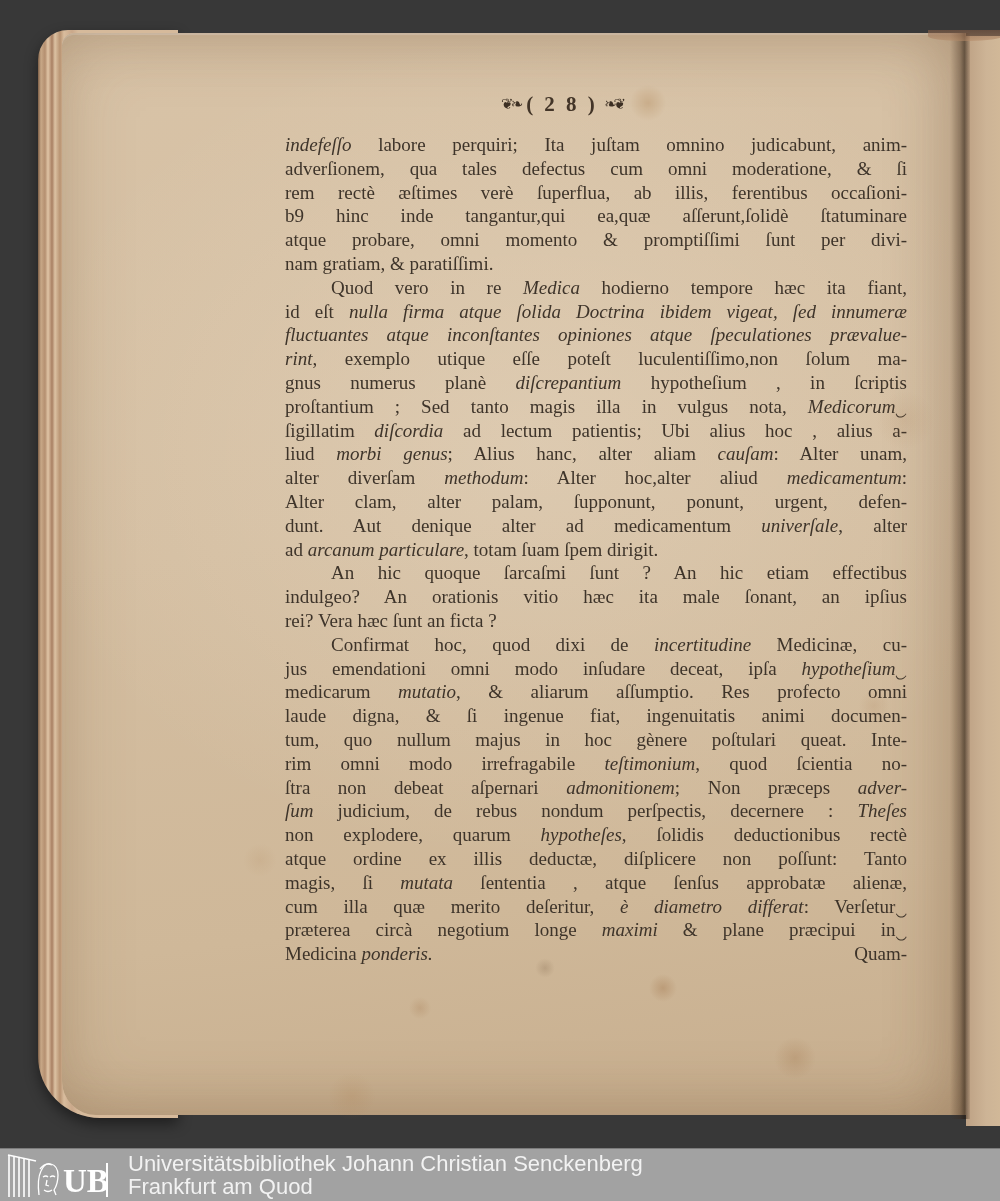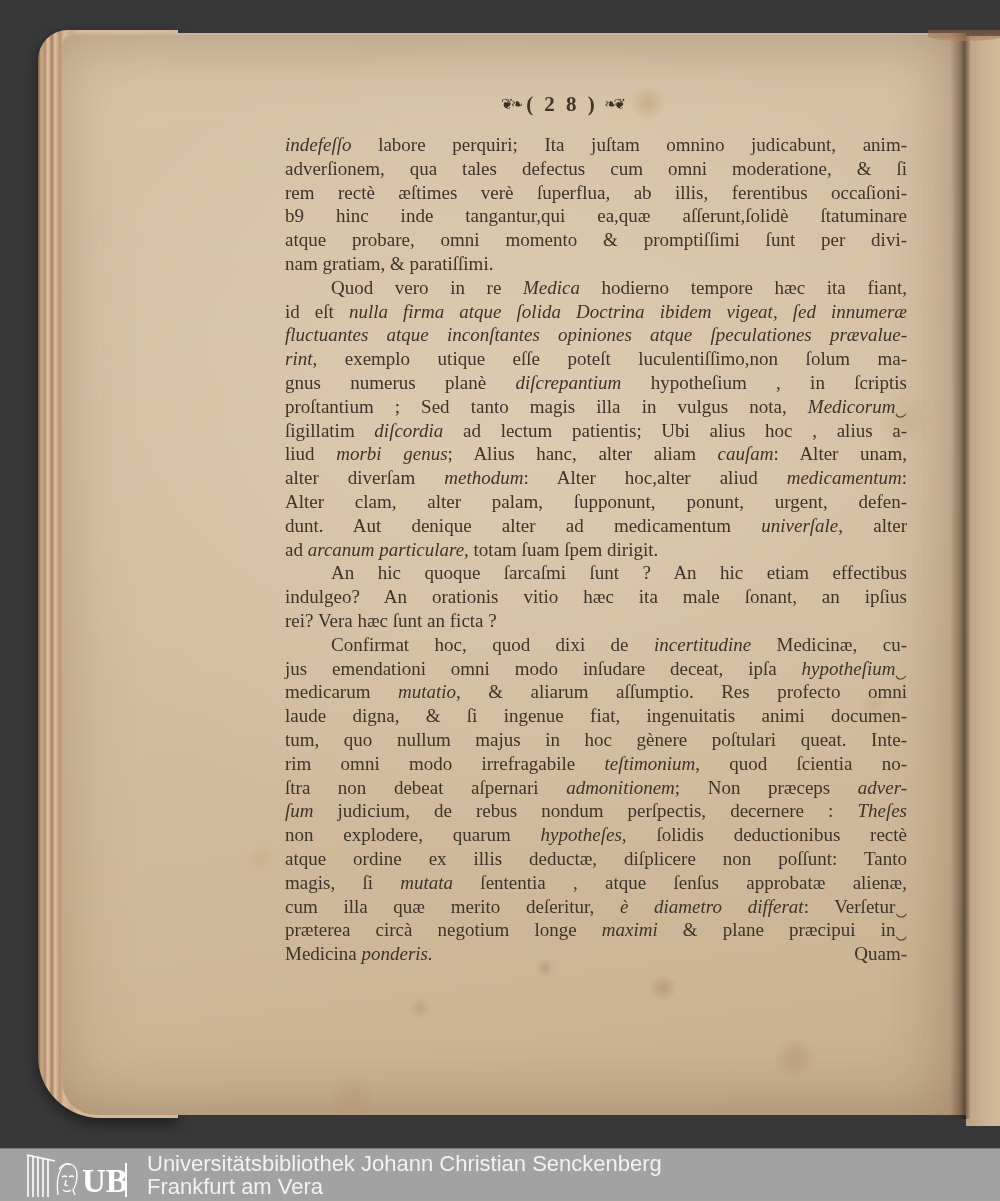--- a/index.html
+++ b/index.html
@@ -76,21 +76,20 @@
   .it{font-style:italic;}
   .catchword{
     position:absolute;right:0;bottom:0;line-height:23.8px;font-size:19px;color:#3e342a;
   }
   
   .footer{
     position:absolute;left:0;top:1148px;width:1000px;height:53px;
     background:#a2a2a2;border-top:1px solid #7c7c7c;box-sizing:border-box;
     display:flex;align-items:center;
     font-family:"Liberation Sans","DejaVu Sans",sans-serif;
-    padding-left:19px;
   }
   .footer-logo{margin-left:6px;flex:0 0 auto;}
   .footer-text{
     margin-left:18px;color:#f2f2f2;font-size:22px;line-height:23px;
   }
 </style>
 </head>
 <body>
 
 <div class="scan">
@@ -163,15 +162,15 @@
       <path d="M34,18 q5,-7 12,-4"></path>
       <path d="M37,26 q3,-2 5,0 M44,26 q3,-2 5,0"></path>
       <path d="M41,29 l-1,5 l3,1"></path>
       <path d="M38,39 q4,3 8,0"></path>
     </g>
     <text x="57" y="41" font-family="Liberation Serif, DejaVu Serif, serif" font-size="33" font-weight="bold" fill="#ffffff">UB</text>
     <rect x="100" y="12" width="2" height="34" fill="#ffffff"></rect>
   </svg>
   <div class="footer-text">
     <div>Universitätsbibliothek Johann Christian Senckenberg</div>
-    <div>Frankfurt am Vera</div>
+    <div>Frankfurt am Quod</div>
   </div>
 </div>
 
 </body></html>

